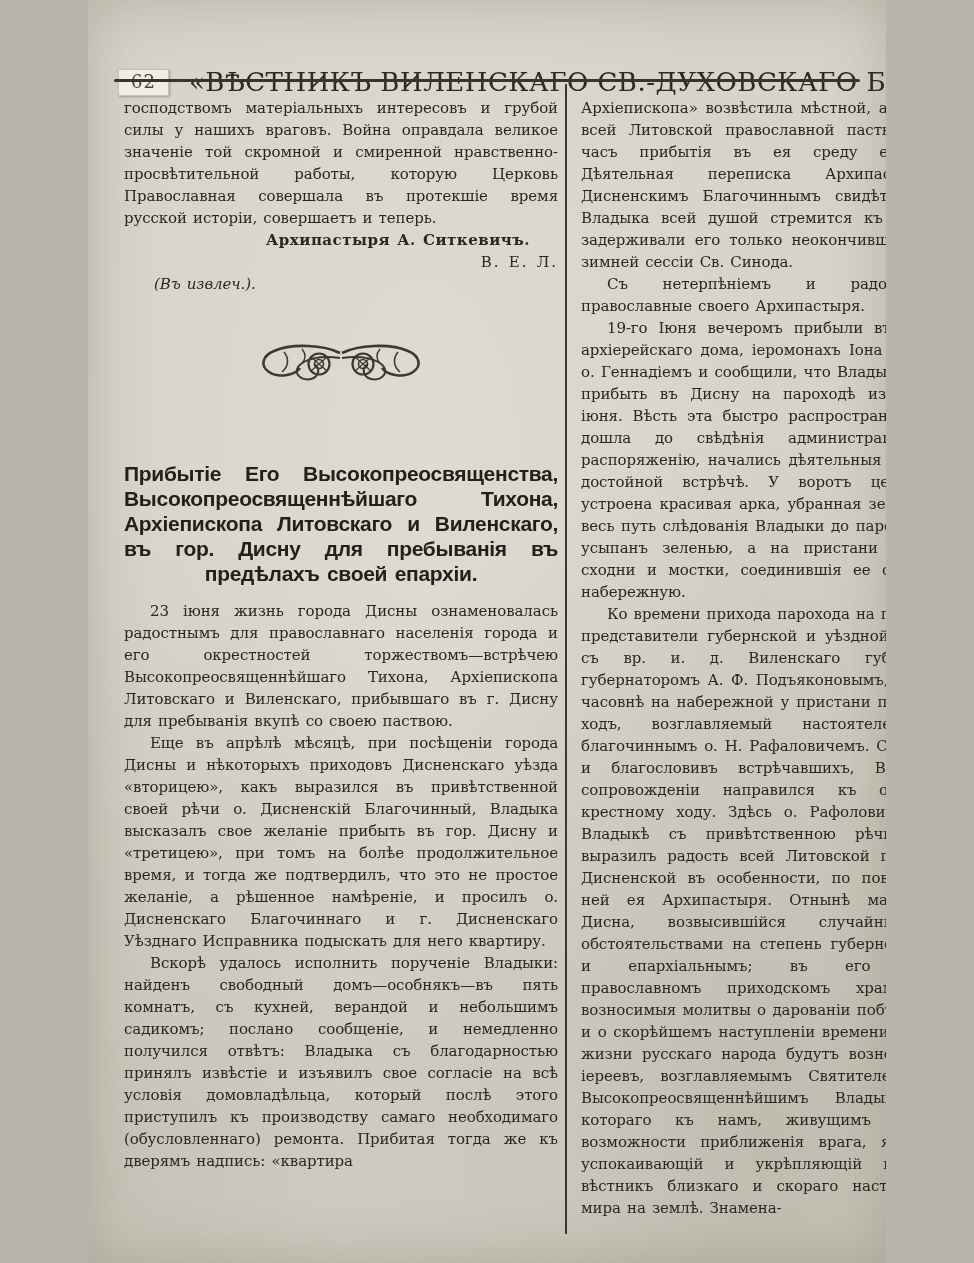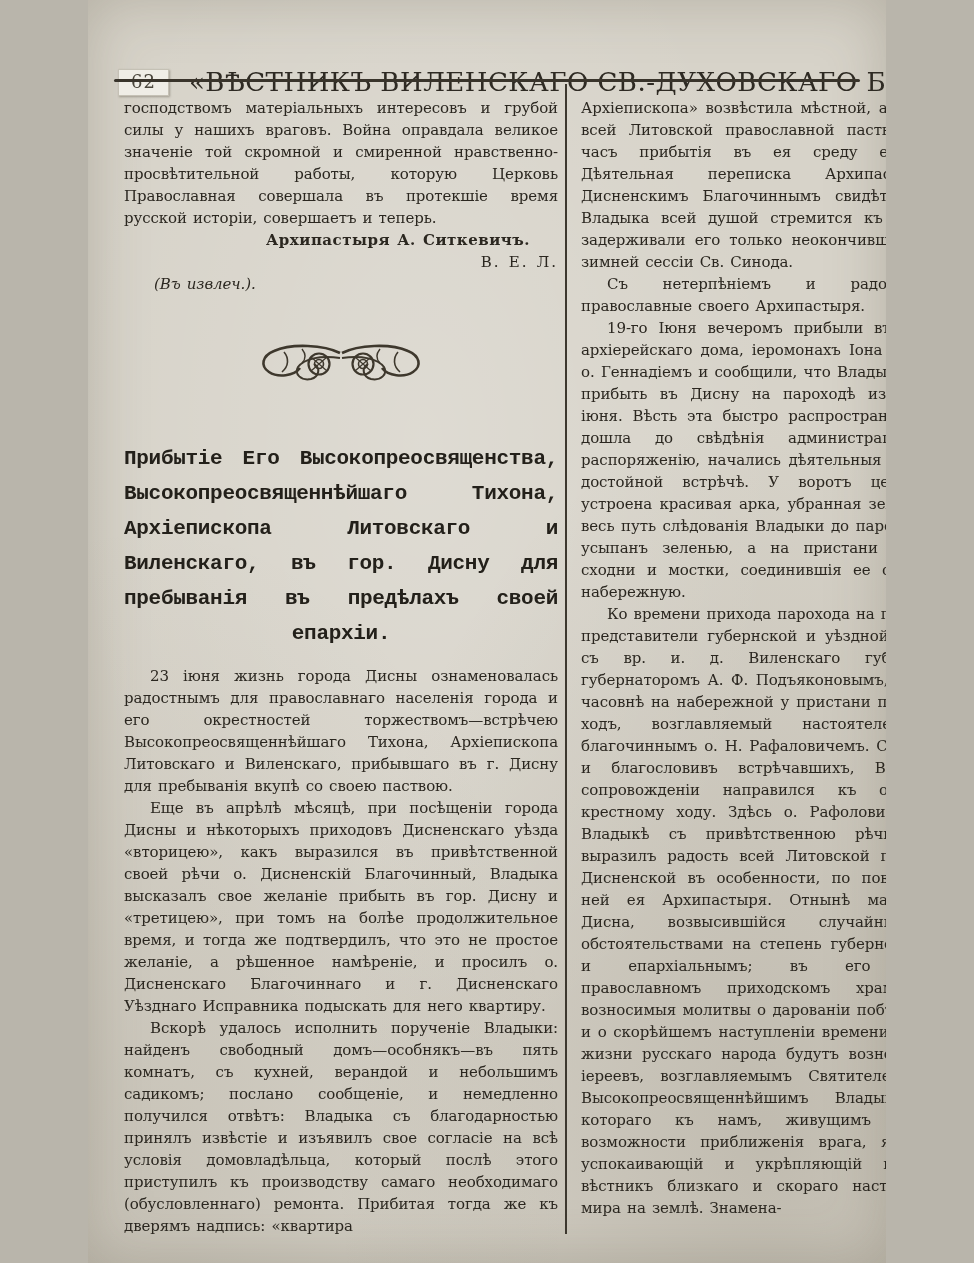--- a/index.html
+++ b/index.html
@@ -105,25 +105,25 @@
   }
 
   
   .ornament-wrap {
     margin: 46px 0 0 0;
     text-align: center;
   }
 
   
   .article-heading {
-    margin-top: 48px;
-    font-family: Liberation Mono, monospace;
+    margin-top: 68px;
+    font-family: Liberation Sans, sans-serif;
     font-weight: bold;
     font-size: 21px;
-    line-height: 35px;
+    line-height: 25px;
     letter-spacing: -0.3px;
     word-spacing: 2px;
     color: #23201a;
     text-align: justify;
     text-align-last: center;
   }
 
   .body-after-heading { margin-top: 22px; }
 </style>
 </head>

